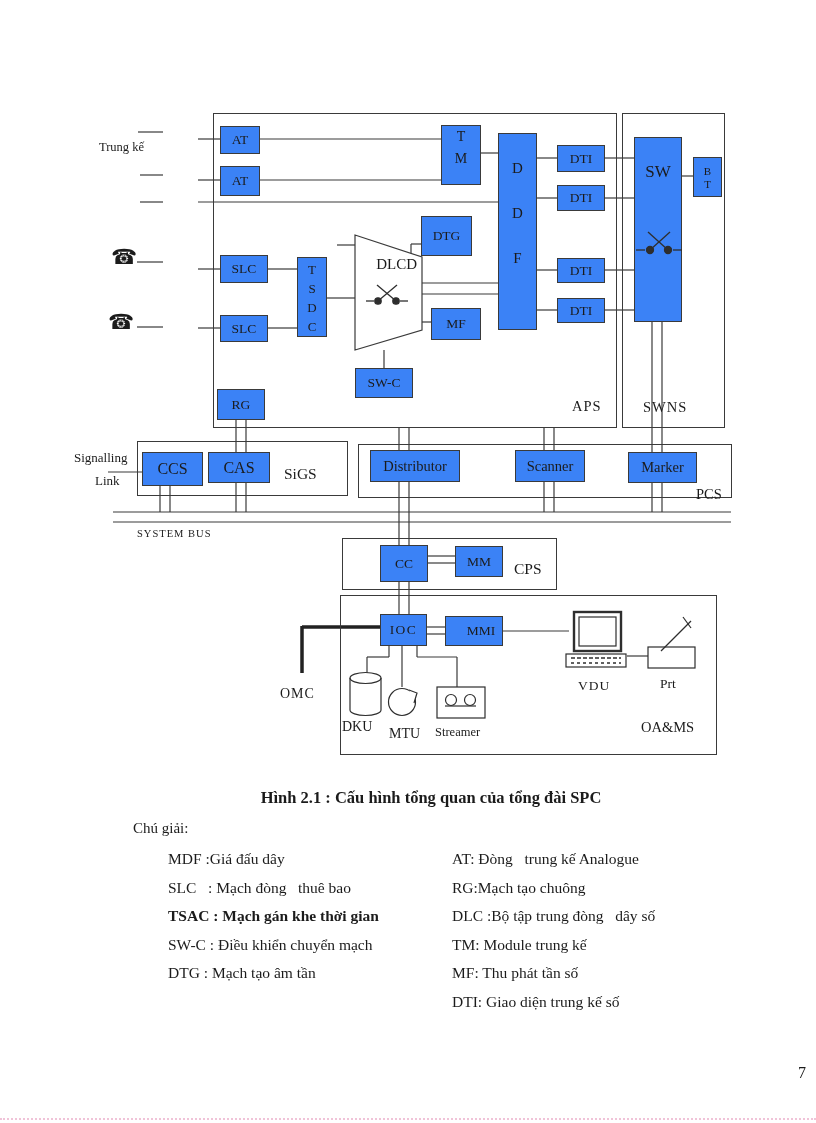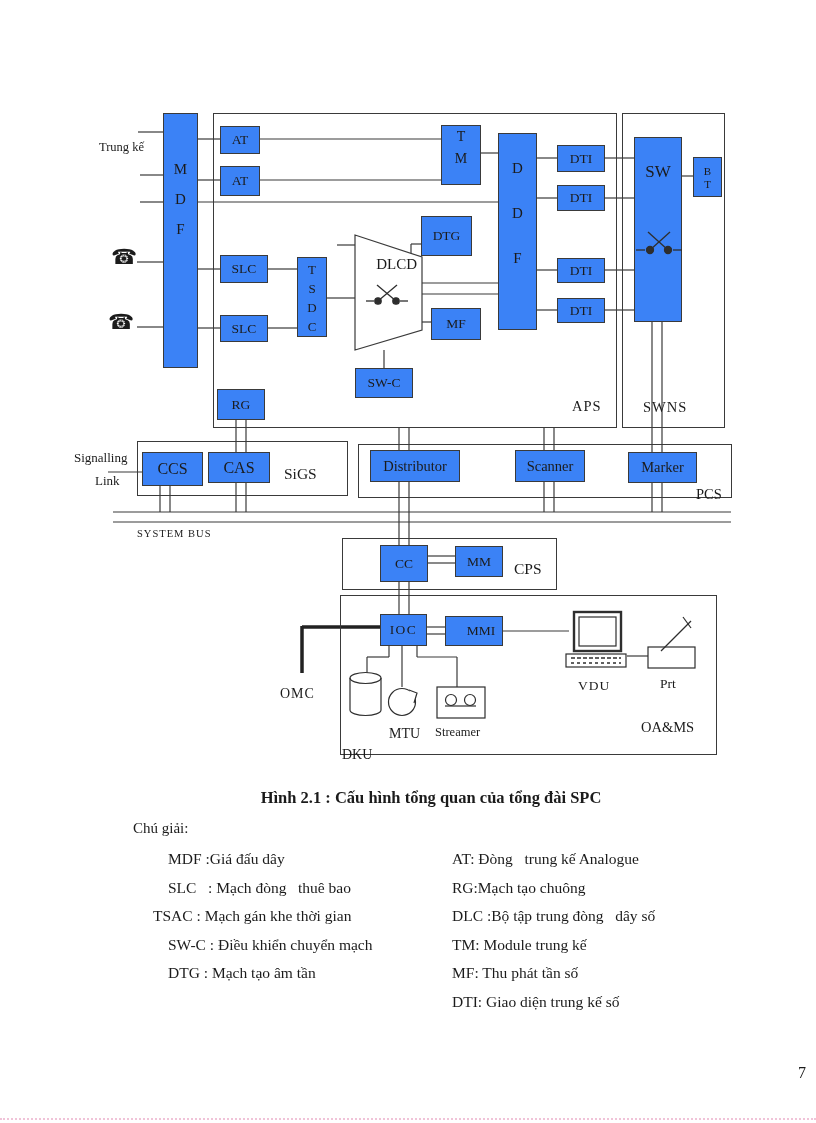--- a/index.html
+++ b/index.html
@@ -159,21 +159,20 @@
     </g>
   </svg>
 
   <div class="container" style="left:213px;top:113px;width:404px;height:315px;"></div>
   <div class="container" style="left:622px;top:113px;width:103px;height:315px;"></div>
   <div class="container" style="left:137px;top:441px;width:211px;height:55px;"></div>
   <div class="container" style="left:358px;top:444px;width:374px;height:54px;"></div>
   <div class="container" style="left:342px;top:538px;width:215px;height:52px;"></div>
   <div class="container" style="left:340px;top:595px;width:377px;height:160px;"></div>
 
-  <div class="box stack" style="left:163px;top:113px;width:35px;height:255px;display:block;font-size:15px;line-height:30px;padding-top:40px;">M D F</div>
   <div class="box" style="left:220px;top:126px;width:40px;height:28px;">AT</div>
   <div class="box" style="left:220px;top:166px;width:40px;height:30px;">AT</div>
   <div class="box stack" style="left:441px;top:125px;width:40px;height:60px;display:block;font-size:14px;line-height:22px;padding-top:0;">T M</div>
   <div class="box stack" style="left:498px;top:133px;width:39px;height:197px;display:block;font-size:15px;line-height:45px;padding-top:12px;">D D F</div>
   <div class="box" style="left:421px;top:216px;width:51px;height:40px;">DTG</div>
   <div class="box" style="left:431px;top:308px;width:50px;height:32px;">MF</div>
   <div class="box" style="left:220px;top:255px;width:48px;height:28px;">SLC</div>
   <div class="box" style="left:220px;top:315px;width:48px;height:27px;">SLC</div>
   <div class="box stack" style="left:297px;top:257px;width:30px;height:80px;display:block;font-size:13px;line-height:19px;padding-top:2px;">T S D C</div>
   <div class="box" style="left:355px;top:368px;width:58px;height:30px;">SW-C</div>
@@ -225,31 +224,31 @@
   <div class="lbl" style="left:643px;top:399px;font-size:14.5px;letter-spacing:1px;text-align:center;">SWNS</div>
   <div class="lbl" style="left:74px;top:450px;font-size:13px;">Signalling</div>
   <div class="lbl" style="left:95px;top:473px;font-size:13px;">Link</div>
   <div class="lbl" style="left:284px;top:465px;font-size:15.5px;">SiGS</div>
   <div class="lbl" style="left:696px;top:486px;font-size:14.5px;">PCS</div>
   <div class="lbl" style="left:137px;top:528px;font-size:10.5px;letter-spacing:1px;">SYSTEM BUS</div>
   <div class="lbl" style="left:514px;top:560px;font-size:15.5px;">CPS</div>
   <div class="lbl" style="left:280px;top:686px;font-size:14px;letter-spacing:1px;">OMC</div>
   <div class="lbl" style="left:578px;top:678px;font-size:13.5px;letter-spacing:1px;">VDU</div>
   <div class="lbl" style="left:660px;top:676px;font-size:13.5px;">Prt</div>
-  <div class="lbl" style="left:342px;top:719px;font-size:14px;margin-top:28px;">DKU</div>
+  <div class="lbl" style="left:342px;top:719px;font-size:14px;">DKU</div>
   <div class="lbl" style="left:389px;top:726px;font-size:14px;">MTU</div>
   <div class="lbl" style="left:435px;top:725px;font-size:12.5px;">Streamer</div>
   <div class="lbl" style="left:641px;top:719px;font-size:14.5px;">OA&amp;MS</div>
 
   <div class="caption">Hình 2.1 : Cấu hình tổng quan của tổng đài SPC</div>
   <div class="lbl" style="left:133px;top:820px;font-size:15px;">Chú giải:</div>
 
   <div class="legend-row" style="left:168px;top:850px;">MDF :Giá đấu dây</div>
   <div class="legend-row" style="left:168px;top:879px;">SLC   : Mạch đòng   thuê bao</div>
-  <div class="legend-row" style="left:153px;top:907px;">TSAC : Mạch gán khe thời gian</div>
+  <div class="legend-row" style="left:168px;top:907px;font-weight:bold;">TSAC : Mạch gán khe thời gian</div>
   <div class="legend-row" style="left:168px;top:936px;">SW-C : Điều khiển chuyển mạch</div>
   <div class="legend-row" style="left:168px;top:964px;">DTG : Mạch tạo âm tần</div>
 
   <div class="legend-row" style="left:452px;top:850px;">AT: Đòng   trung kế Analogue</div>
   <div class="legend-row" style="left:452px;top:879px;">RG:Mạch tạo chuông</div>
   <div class="legend-row" style="left:452px;top:907px;">DLC :Bộ tập trung đòng   dây số</div>
   <div class="legend-row" style="left:452px;top:936px;">TM: Module trung kế</div>
   <div class="legend-row" style="left:452px;top:964px;">MF: Thu phát tần số</div>
   <div class="legend-row" style="left:452px;top:993px;">DTI: Giao diện trung kế số</div>
 

